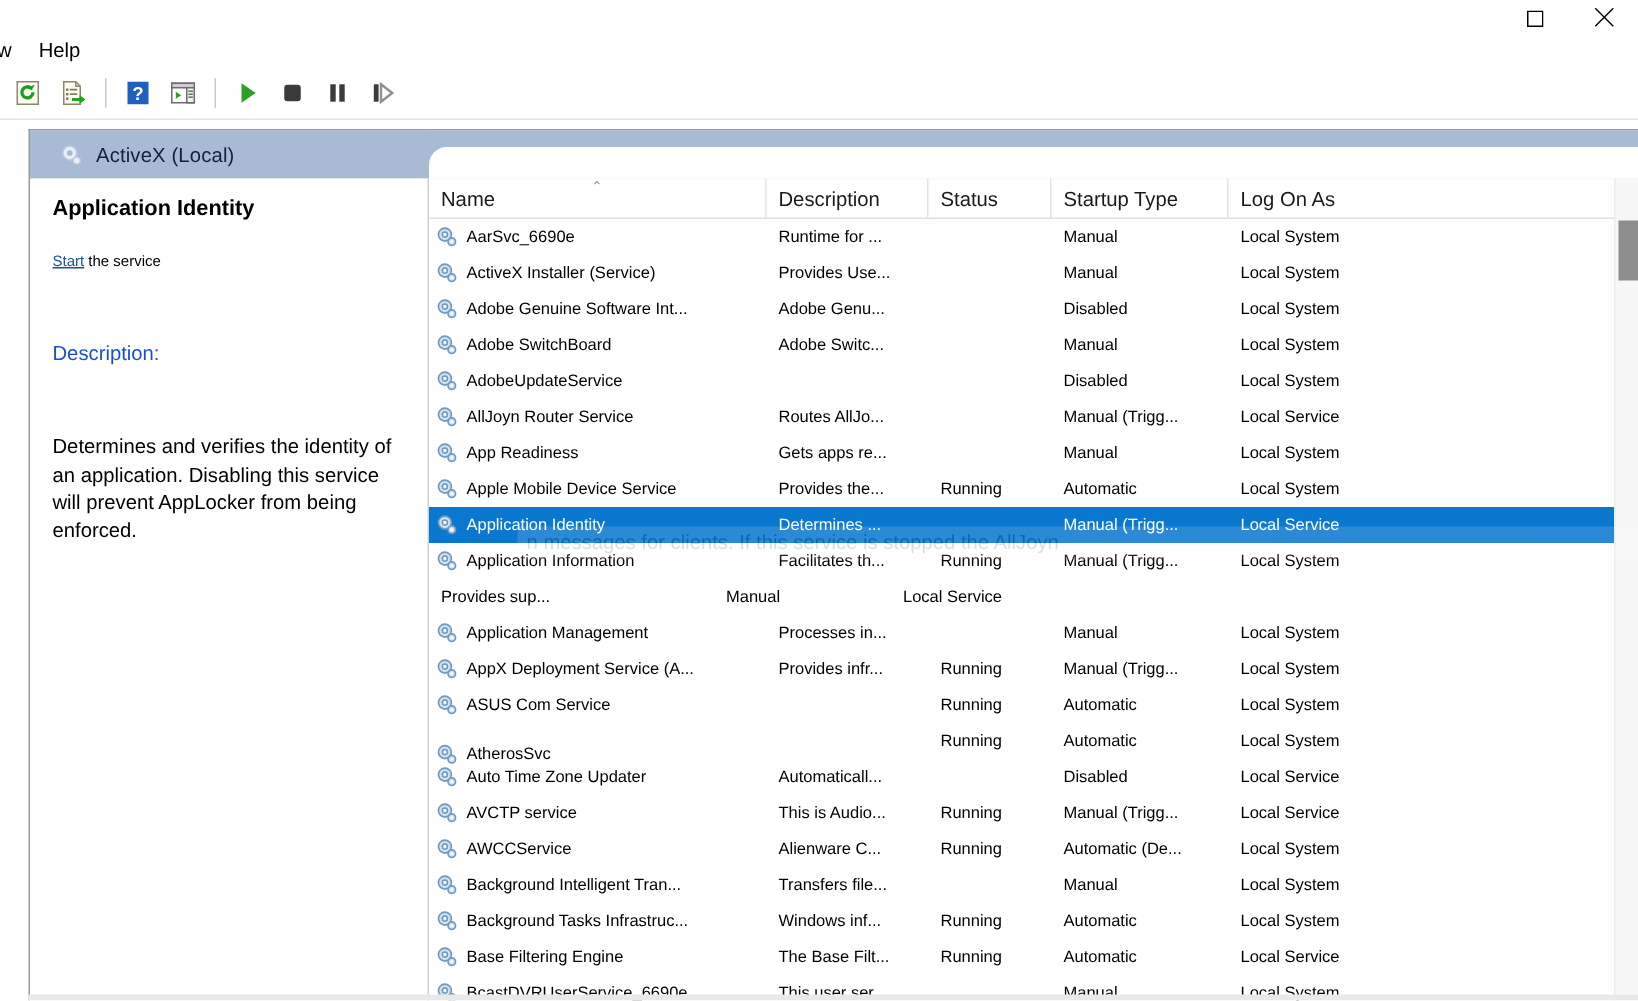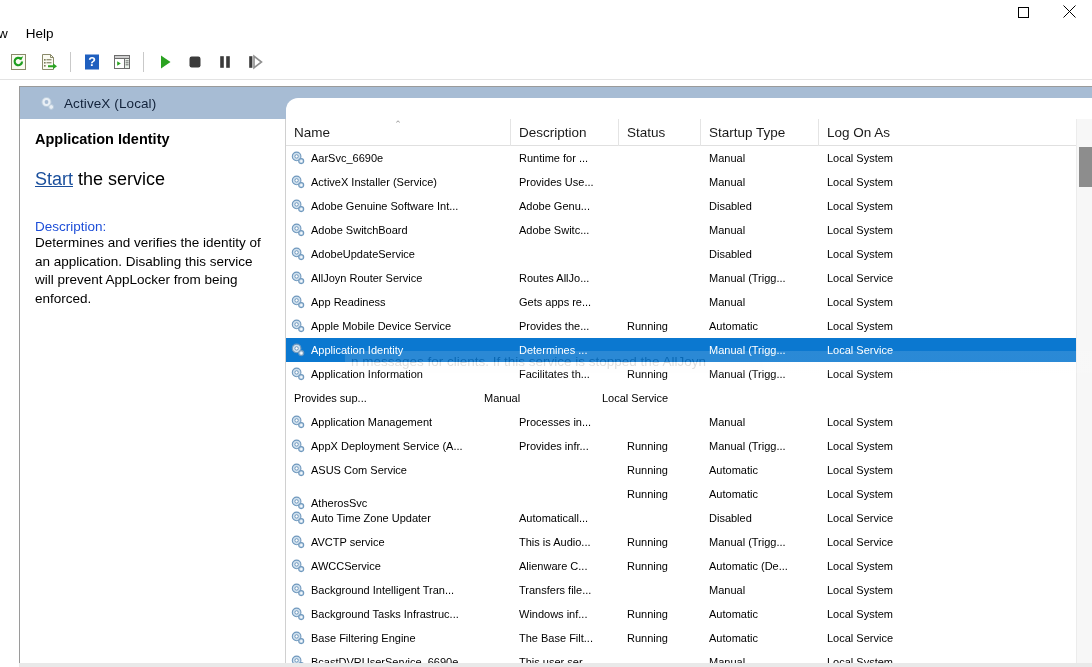--- a/index.html
+++ b/index.html
@@ -71,24 +71,24 @@
   }
 
   
   .details-pane {
     position: absolute; left: 1px; top: 32px; width: 265px; height: 548px;
     background: #ffffff;
     border-right: 1px solid #d0d0d0;
     padding: 12px 14px 0 14px;
   }
   .dp-title { font-size: 14.5px; font-weight: bold; color: #000; margin-bottom: 22px; }
-  .dp-action { font-size: 18px; color: #000; margin-bottom: 29px; }
+  .dp-action { font-size: 10px; color: #000; margin-bottom: 48px; }
   .dp-action a { color: #1a4f9c; text-decoration: underline; cursor: pointer; }
   .dp-desc-label { font-size: 13.5px; color: #1d4ed8; }
-  .dp-desc-body { font-size: 13.5px; color: #000; line-height: 18.5px; max-width: 238px; }
+  .dp-desc-body { font-size: 13.5px; color: #000; line-height: 18.5px; max-width: 238px; margin-top: 46px; }
 
   
   .splitter {
     position: absolute; left: 266px; top: 32px; width: 4px; height: 548px;
     background: #ffffff; cursor: col-resize;
   }
 
   
   .listview {
     position: absolute; left: 266px; top: 32px; width: 807px; height: 548px;

